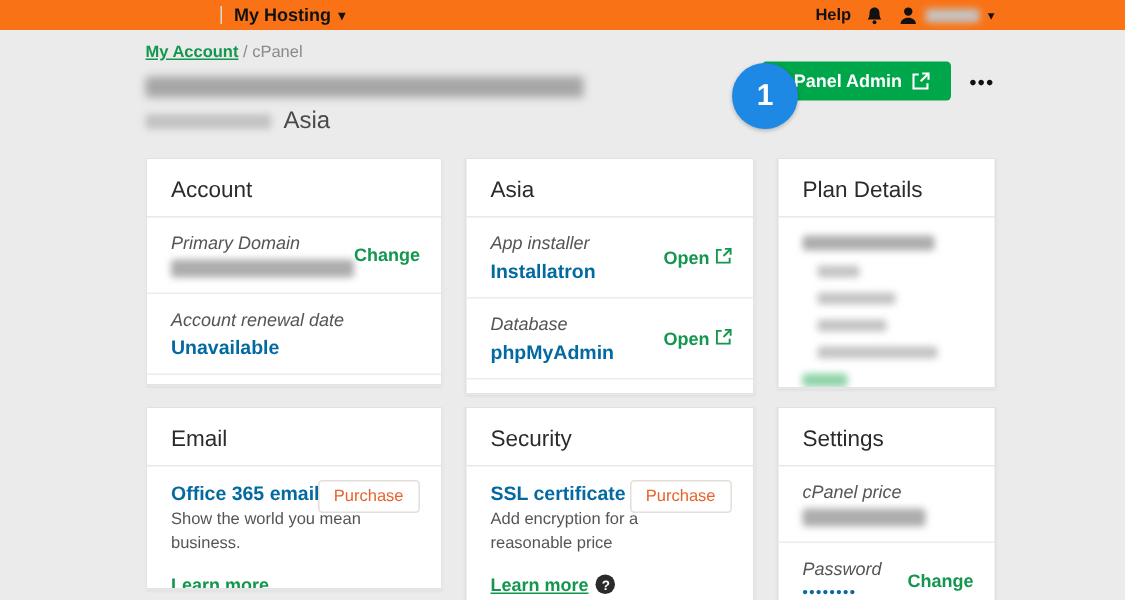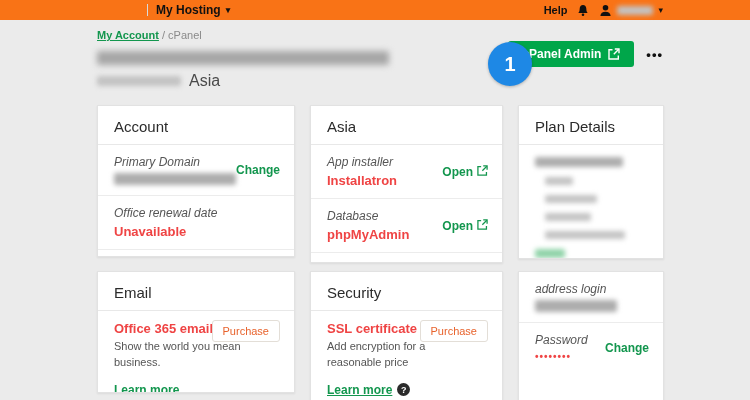--- a/index.html
+++ b/index.html
@@ -43,21 +43,21 @@
   .grid { display:flex; gap:15px; margin-top:12px; align-items:flex-start; }
   .col { display:flex; flex-direction:column; }
   .col-left  { width:198px; gap:14px; }
   .col-mid   { width:193px; gap:8px; }
   .col-right { width:146px; gap:12px; }
   .card { background:#fff; border:1px solid #e2e2e2; box-shadow:0 1px 2px rgba(0,0,0,.07); overflow:hidden; }
   .card-title { font-size:15px; color:#2b2b2b; padding:12px 16px 9px; border-bottom:1px solid #e8e8e8; }
   .row { padding:10px 16px; position:relative; }
   .row + .row { border-top:1px solid #ececec; }
   .lbl { font-size:12px; color:#555; margin-bottom:4px;font-style:italic; }
-  .val { font-size:13px; font-weight:bold; color:#ef4444; }
+  .val { font-size:13px; font-weight:bold; color:#0369a1; }
   .link { font-size:12px; font-weight:bold; color:#13964e; cursor:pointer; }
   .link.ul { text-decoration:underline; }
   .right-action { position:absolute; right:14px; top:50%; transform:translateY(-50%); display:flex; align-items:flex-start; gap:4px; }
   .btn-purchase { background:#fff; border:1px solid #e3ded7; border-radius:3px; color:#e8632d; font-size:11px;
                   padding:4px 10px; cursor:pointer; font-family:inherit; }
   .desc { font-size:11px; color:#555; margin-top:3px; line-height:1.45; width:130px; }
   .learnmore-row { display:flex; align-items:center; gap:5px; margin-top:12px; }
   .help-circle { width:13px; height:13px; border-radius:50%; background:#2b2b2b; color:#fff; font-size:9px; font-weight:bold;
                  display:flex; align-items:center; justify-content:center; cursor:pointer; }
   .plan-lines { padding:12px 16px; display:flex; flex-direction:column; gap:10px; }
@@ -111,21 +111,21 @@
       <div class="card" style="height:152px;">
         <div class="card-title">Account</div>
         <div class="row">
           <div class="lbl">Primary Domain</div>
           <div class="redact" style="width:122px;height:12px;"></div>
           <div class="right-action">
               <span class="link">Change</span>
             </div>
         </div>
         <div class="row">
-          <div class="lbl">Office renewal date</div>
+          <div class="lbl">Account renewal date</div>
           <div class="val">Unavailable</div>
         </div>
         <div class="row">
           <div class="lbl">IP address</div>
 
         </div>
       </div>
 
       <div class="card" style="height:122px;">
         <div class="card-title">Email</div>
@@ -204,22 +204,23 @@
           <span class="redact" style="width:88px;height:10px;"></span>
           <span class="redact light" style="width:28px;height:8px;margin-left:10px;"></span>
           <span class="redact light" style="width:52px;height:8px;margin-left:10px;"></span>
           <span class="redact light" style="width:46px;height:8px;margin-left:10px;"></span>
           <span class="redact light" style="width:80px;height:8px;margin-left:10px;"></span>
           <span class="redact green" style="width:30px;height:9px;"></span>
         </div>
       </div>
 
       <div class="card" style="height:170px;">
-        <div class="row">
-          <div class="lbl">address login</div>
+        <div class="card-title">Settings</div>
+        <div class="row">
+          <div class="lbl">cPanel price</div>
           <div class="redact" style="width:82px;height:12px;"></div>
         </div>
         <div class="row">
           <div class="lbl">Password</div>
           <div class="val" style="font-size:10px;letter-spacing:1px;">••••••••</div>
           <div class="right-action">
               <span class="link">Change</span>
             </div>
         </div>
 

